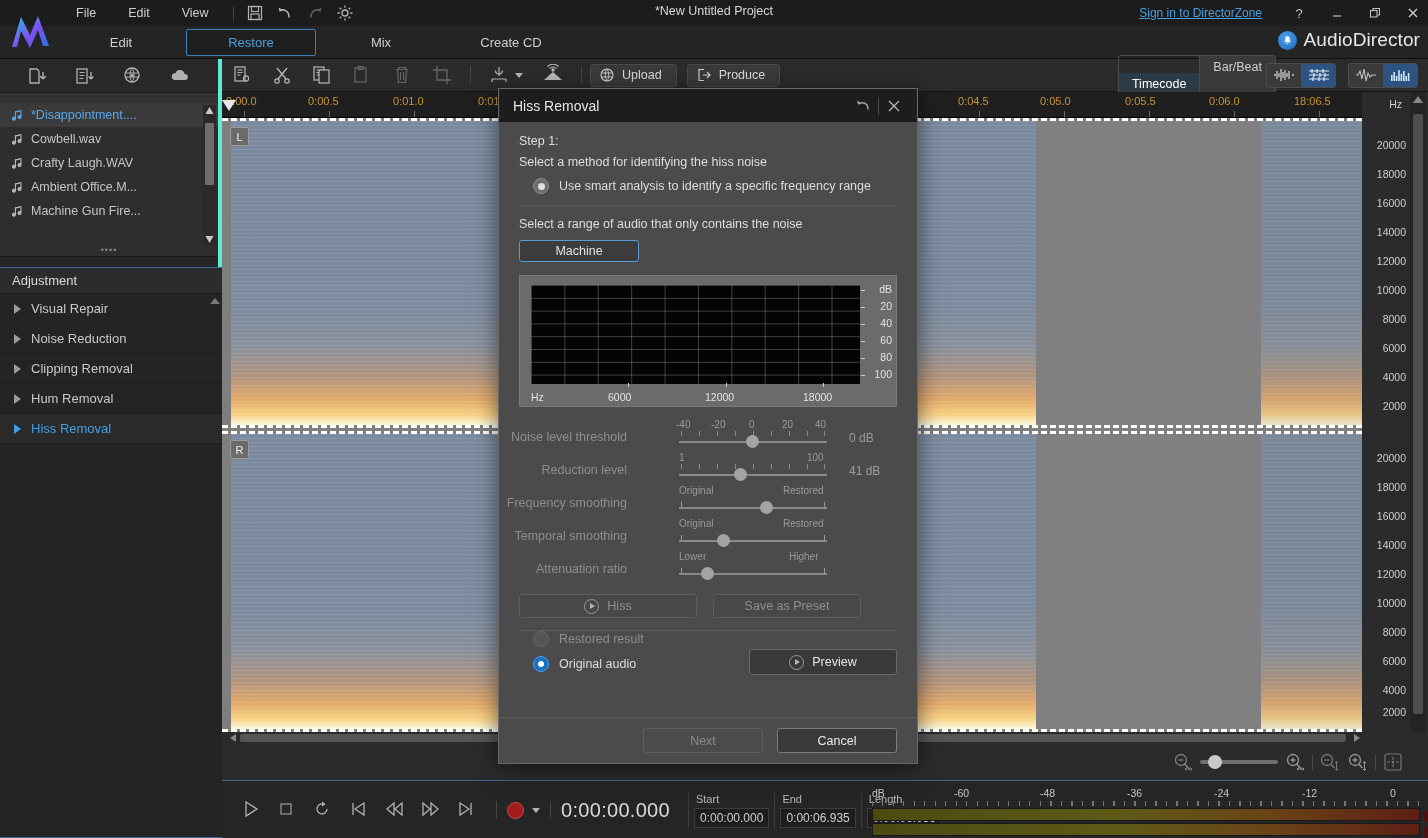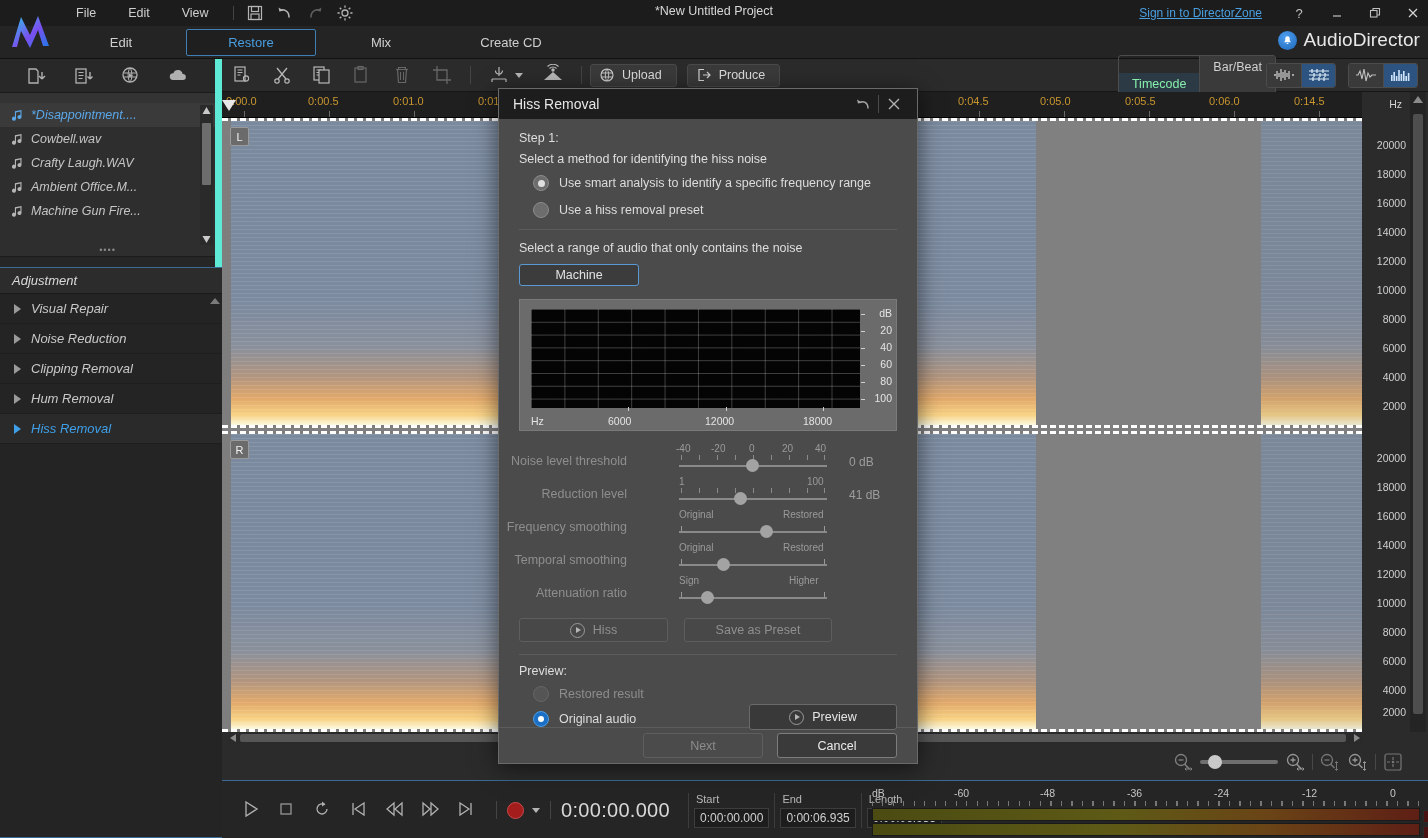--- a/index.html
+++ b/index.html
@@ -57,21 +57,21 @@
   .brand-dot {
     width: 19px; height: 19px; border-radius: 50%;
     background: radial-gradient(circle at 40% 32%, #4c9ff0, #1f66b8);
     display: flex; align-items: center; justify-content: center;
   }
   .brand-name { font-size: 19px; color: #e8e8e8; letter-spacing: .1px; }
 
   
   .left-panel {
     position: absolute; left: 0; top: 59px; width: 222px; height: 779px;
-    background: #262626; border-right: 7px solid #5eead4; font-style: italic;
+    background: #262626; border-right: 4px solid #5eead4;
   }
   .lib-toolbar {
     height: 34px; display: flex; align-items: center; justify-content: space-around;
     padding: 0 14px; border-bottom: 1px solid #1b1b1b; background: #282828;
   }
   .lib-ico { width: 22px; height: 22px; opacity: .82; cursor: pointer; }
   .file-list { position: relative; height: 164px; background: #2e2e2e; overflow: hidden; border-bottom: 1px solid #1b1b1b; }
   .fl-head { height: 10px; background: #333; }
   .file-row {
     height: 24px; display: flex; align-items: center; gap: 8px; padding-left: 12px;
@@ -110,21 +110,21 @@
   .mt-ico.dim { opacity: .36; }
   .mt-sep { width: 1px; height: 18px; background: #444; margin: 0 8px; }
   .mt-btn {
     height: 23px; display: flex; align-items: center; gap: 7px; padding: 0 14px 0 8px;
     background: #3a3a3a; border: 1px solid #4a4a4a; border-radius: 3px; font-size: 12.5px;
     color: #dcdcdc; cursor: pointer; margin-right: 10px;
   }
   .caret-dn { width:0;height:0;border-top:5px solid #b5b5b5;border-left:4px solid transparent;border-right:4px solid transparent; }
   .tc-group { position: absolute; right: 152px; display: flex; border: 1px solid #4c4c4c; border-radius: 3px; overflow: hidden; }
   .tc-btn { padding: 4px 13px; font-size: 12.5px; color: #d0d0d0; background: #3a3a3a; cursor: pointer; }
-  .tc-btn.active { color: #86efac; background: #2c3a46; margin-top: 17px; }
+  .tc-btn.active { color: #ffffff; background: #2c3a46; margin-top: 17px; }
   .tc-btn + .tc-btn { border-left: 1px solid #4c4c4c; }
   .view-group { position: absolute; display: flex; border: 1px solid #4c4c4c; border-radius: 3px; overflow: hidden; }
   .view-btn { width: 34px; height: 23px; display: flex; align-items: center; justify-content: center;
     background: #3a3a3a; cursor: pointer; }
   .view-btn.active { background: #2d5480; }
   .view-btn + .view-btn { border-left: 1px solid #4c4c4c; }
 
   
   .ruler {
     position: absolute; left: 222px; top: 92px; width: 1140px; height: 26px;
@@ -602,21 +602,21 @@
 
   <div class="ruler">
     <div class="ruler-lab" style="left:4px">0:00.0</div>
     <div class="ruler-lab" style="left:86px">0:00.5</div>
     <div class="ruler-lab" style="left:171px">0:01.0</div>
     <div class="ruler-lab" style="left:256px">0:01.</div>
     <div class="ruler-lab" style="left:736px">0:04.5</div>
     <div class="ruler-lab" style="left:818px">0:05.0</div>
     <div class="ruler-lab" style="left:903px">0:05.5</div>
     <div class="ruler-lab" style="left:987px">0:06.0</div>
-    <div class="ruler-lab" style="left:1072px">0:14.5</div>
+    <div class="ruler-lab" style="left:1072px">18:06.5</div>
     <div class="ruler-tick" style="left:22px"></div>
       <div class="ruler-tick" style="left:107px"></div>
     <div class="ruler-tick" style="left:192px"></div>
       <div class="ruler-tick" style="left:277px"></div>
     <div class="ruler-tick" style="left:757px"></div>
       <div class="ruler-tick" style="left:842px"></div>
     <div class="ruler-tick" style="left:927px"></div>
       <div class="ruler-tick" style="left:1012px"></div>
     <div class="ruler-tick" style="left:1097px"></div>
     <div class="playhead"></div>
@@ -834,24 +834,20 @@
       </span>
     </div>
 
     <div class="dlg-body">
       <div class="step-lab">Step 1:</div>
       <div class="sel-lab">Select a method for identifying the hiss noise</div>
 
       <div class="radio-row">
         <span class="radio on"></span>
         <span class="radio-lab">Use smart analysis to identify a specific frequency range</span>
-      </div>
-      <div class="radio-row">
-        <span class="radio"></span>
-        <span class="radio-lab">Use a hiss removal preset</span>
       </div>
 
       <div class="hr"></div>
       <div class="sel-lab">Select a range of audio that only contains the noise</div>
       <div class="analyze-btn">Machine</div>
 
       <div class="graph-wrap">
         <div class="graph"></div>
         <div class="g-ylab" style="top:7px">dB</div>
         <div class="g-ylab" style="top:24px">20</div>
@@ -939,42 +935,41 @@
             <span class="sl-end" style="left:2px"></span>
               <span class="sl-end" style="left:145px"></span>
             <span class="sl-line"></span>
             <span class="sl-knob" style="left:38px"></span>
           </span>
         </div>
 
         <div class="slider-row">
           <span class="sl-name">Attenuation ratio</span>
           <span class="sl-track-wrap">
-            <span class="sl-cap" style="left:0">Sign</span>
+            <span class="sl-cap" style="left:0">Lower</span>
             <span class="sl-cap" style="left:110px">Higher</span>
             <span class="sl-end" style="left:2px"></span>
               <span class="sl-end" style="left:145px"></span>
             <span class="sl-line"></span>
             <span class="sl-knob" style="left:22px"></span>
           </span>
         </div>
       </div>
 
       <div class="btn-row2">
-        <div class="d-btn" style="width:149px">
+        <div class="d-btn" style="width:178px">
           <span class="play-circ">
               <i></i>
             </span>
           <span>Hiss</span>
         </div>
         <div class="d-btn" style="width:148px">Save as Preset</div>
       </div>
 
       <div class="hr" style="margin:12px 0 0 0"></div>
-      <div class="preview-lab">Preview:</div>
 
       <div style="position:relative;">
         <div class="radio-row" style="margin-left:14px;margin-bottom:9px">
           <span class="radio off-dim"></span>
           <span class="radio-lab dim">Restored result</span>
         </div>
         <div class="radio-row" style="margin-left:14px;margin-bottom:0">
           <span class="radio blue"></span>
           <span class="radio-lab">Original audio</span>
         </div>

